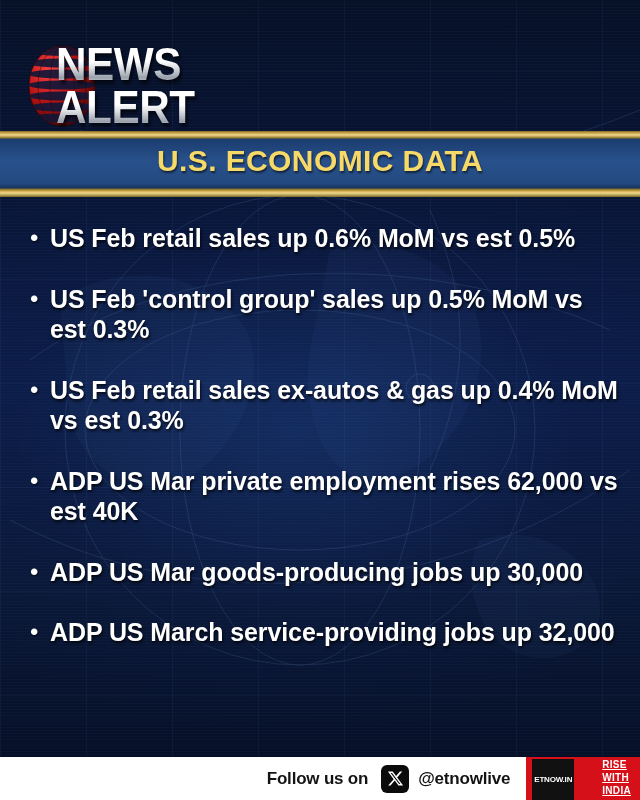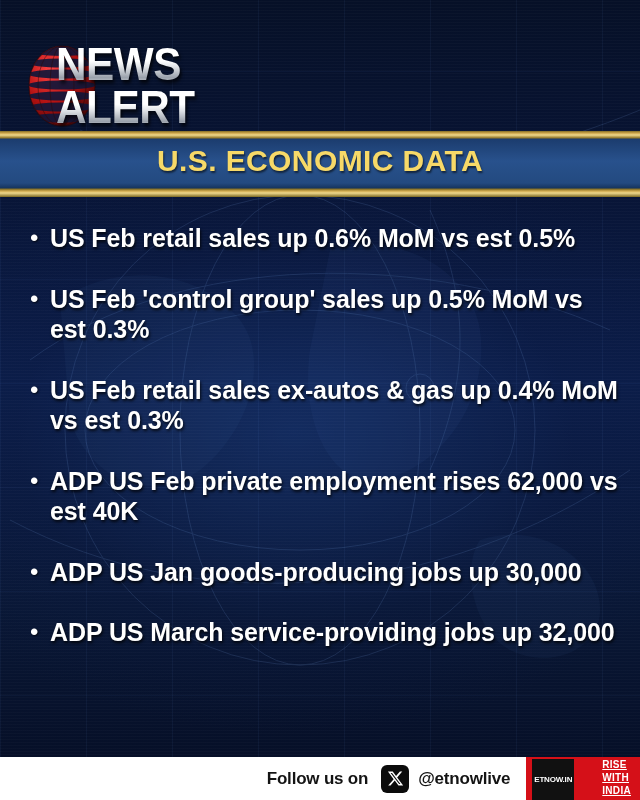--- a/index.html
+++ b/index.html
@@ -329,26 +329,26 @@
       <span class="bullet-text">US Feb 'control group' sales up 0.5% MoM vs est 0.3%</span>
     </div>
 
     <div class="bullet">
       <span class="bullet-dot">•</span>
       <span class="bullet-text">US Feb retail sales ex-autos &amp; gas up 0.4% MoM vs est 0.3%</span>
     </div>
 
     <div class="bullet">
       <span class="bullet-dot">•</span>
-      <span class="bullet-text">ADP US Feb private employment rises 62,000 vs est 40K</span>
-    </div>
-
-    <div class="bullet">
-      <span class="bullet-dot">•</span>
-      <span class="bullet-text">ADP US Jan goods-producing jobs up 30,000</span>
+      <span class="bullet-text">ADP US Mar private employment rises 62,000 vs est 40K</span>
+    </div>
+
+    <div class="bullet">
+      <span class="bullet-dot">•</span>
+      <span class="bullet-text">ADP US Mar goods-producing jobs up 30,000</span>
     </div>
 
     <div class="bullet">
       <span class="bullet-dot">•</span>
       <span class="bullet-text"> ADP US March service-providing jobs up 32,000</span>
     </div>
 
   </div>
 
 

